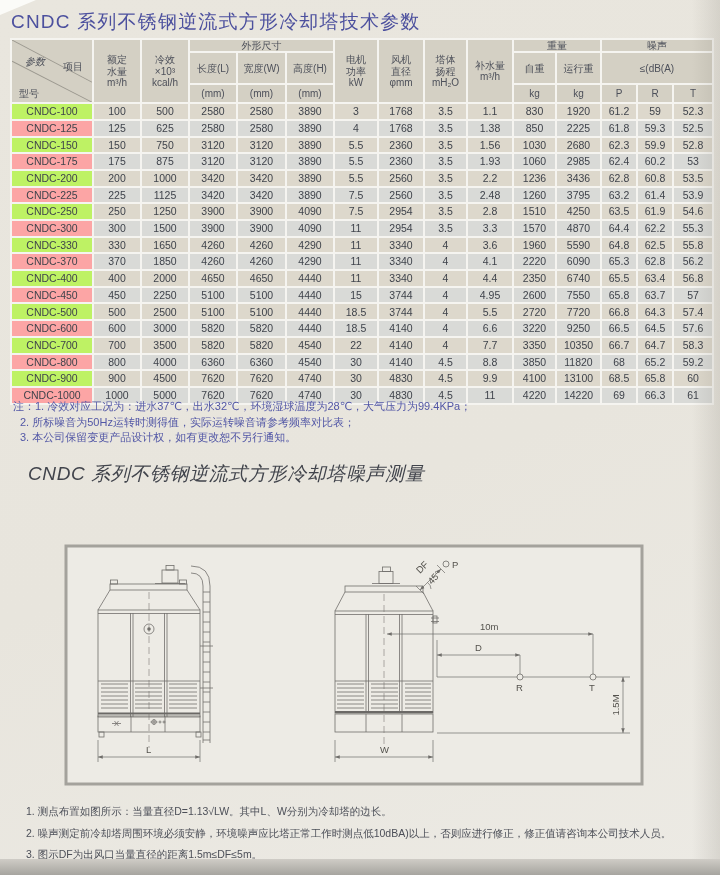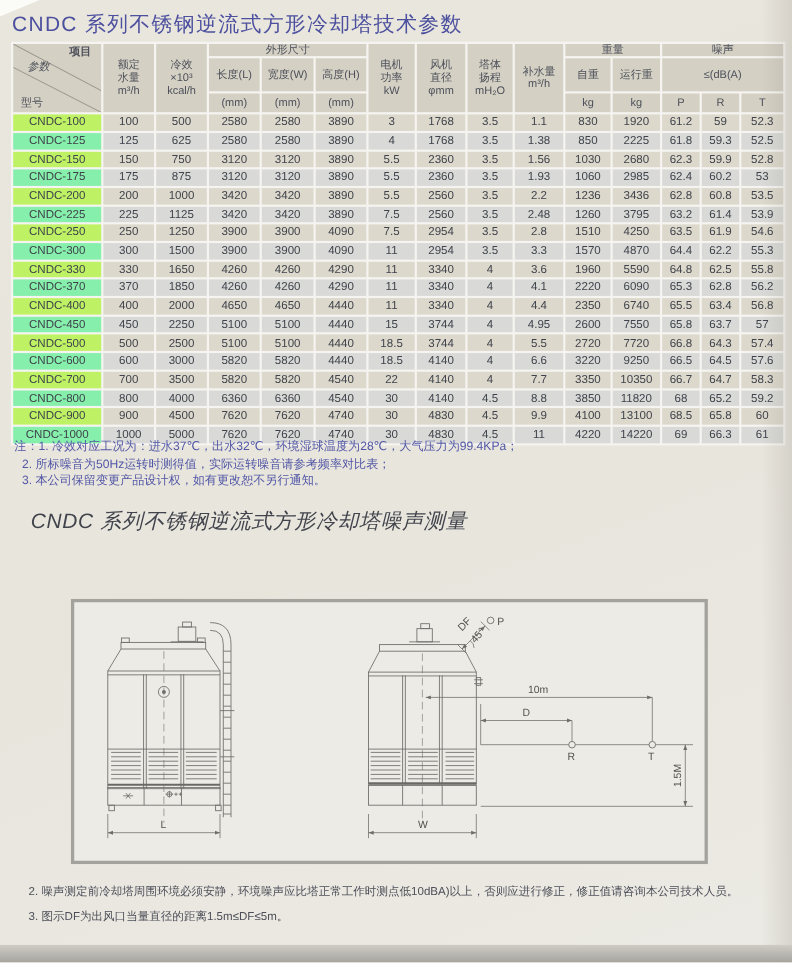--- a/index.html
+++ b/index.html
@@ -17,25 +17,25 @@
   
   table.spec{position:absolute;left:10px;top:38px;width:702px;table-layout:fixed;
         border-collapse:separate;border-spacing:2px;background:#f5f4f0;}
   table.spec th,table.spec td{padding:0;text-align:center;vertical-align:middle;
         overflow:hidden;}
   table.spec th{background:#d4d0c4;color:#4d505a;font-weight:400;font-size:10px;
         line-height:1.12;white-space:pre-line;}
   table.spec td{font-size:10.5px;color:#3f434b;height:14.7px;line-height:1;}
   td.warm{background:#ddd8cc;} td.cool{background:#d9dad7;}
   td.model{background:#bef264;text-align:center;}
-  tr td.model.cool{background:#86efac;}
+  tr td.model.cool{background:#fca5a5;}
   th.corner{position:relative;height:56px;}
   th.corner svg{position:absolute;inset:0;width:100%;height:100%;}
   th.corner .lbl{position:absolute;font-size:10px;color:#4d505a;}
-  .lbl.param{left:13px;top:16px;font-style:italic;} .lbl.item{right:9px;top:2px;font-weight:bold;} .lbl.model{left:7px;bottom:3px;}
+  .lbl.param{left:13px;top:16px;font-style:italic;} .lbl.item{right:9px;top:21px;} .lbl.model{left:7px;bottom:3px;}
   th.h2row{height:30px;} th.h3row{height:17px;}
   
   .notes-top{position:absolute;left:13px;top:399px;font-size:11px;line-height:15.5px;
         color:#5257a6;white-space:nowrap;}
   .notes-top .cont{margin-left:7px;}
   .notes-bottom{position:absolute;left:26px;top:801px;font-size:10.5px;line-height:21.5px;
         color:#4c4f58;white-space:nowrap;}
   
   .diagram{position:absolute;left:63px;top:543px;}
   .diagram svg{display:block;}
@@ -539,19 +539,20 @@
         <line class="ddim" x1="437" y1="733" x2="630" y2="733"></line>
 
         <path class="ddim" d="M335,740V762 M433,740V762"></path>
         <line class="ddim" x1="335" y1="757" x2="433" y2="757" marker-start="url(#arr)" marker-end="url(#arr)"></line>
         <text class="dtext" x="380" y="753">W</text>
       </g>
     </svg>
   </div>
 
   <div class="notes-bottom">
+    <div>1. 测点布置如图所示：当量直径D=1.13√LW。其中L、W分别为冷却塔的边长。</div>
     <div>2. 噪声测定前冷却塔周围环境必须安静，环境噪声应比塔正常工作时测点低10dBA)以上，否则应进行修正，修正值请咨询本公司技术人员。</div>
     <div>3. 图示DF为出风口当量直径的距离1.5m≤DF≤5m。</div>
   </div>
 
   <div class="right-shade"></div>
   <div class="bottom-strip"></div>
 </div>
 
 </body></html>

